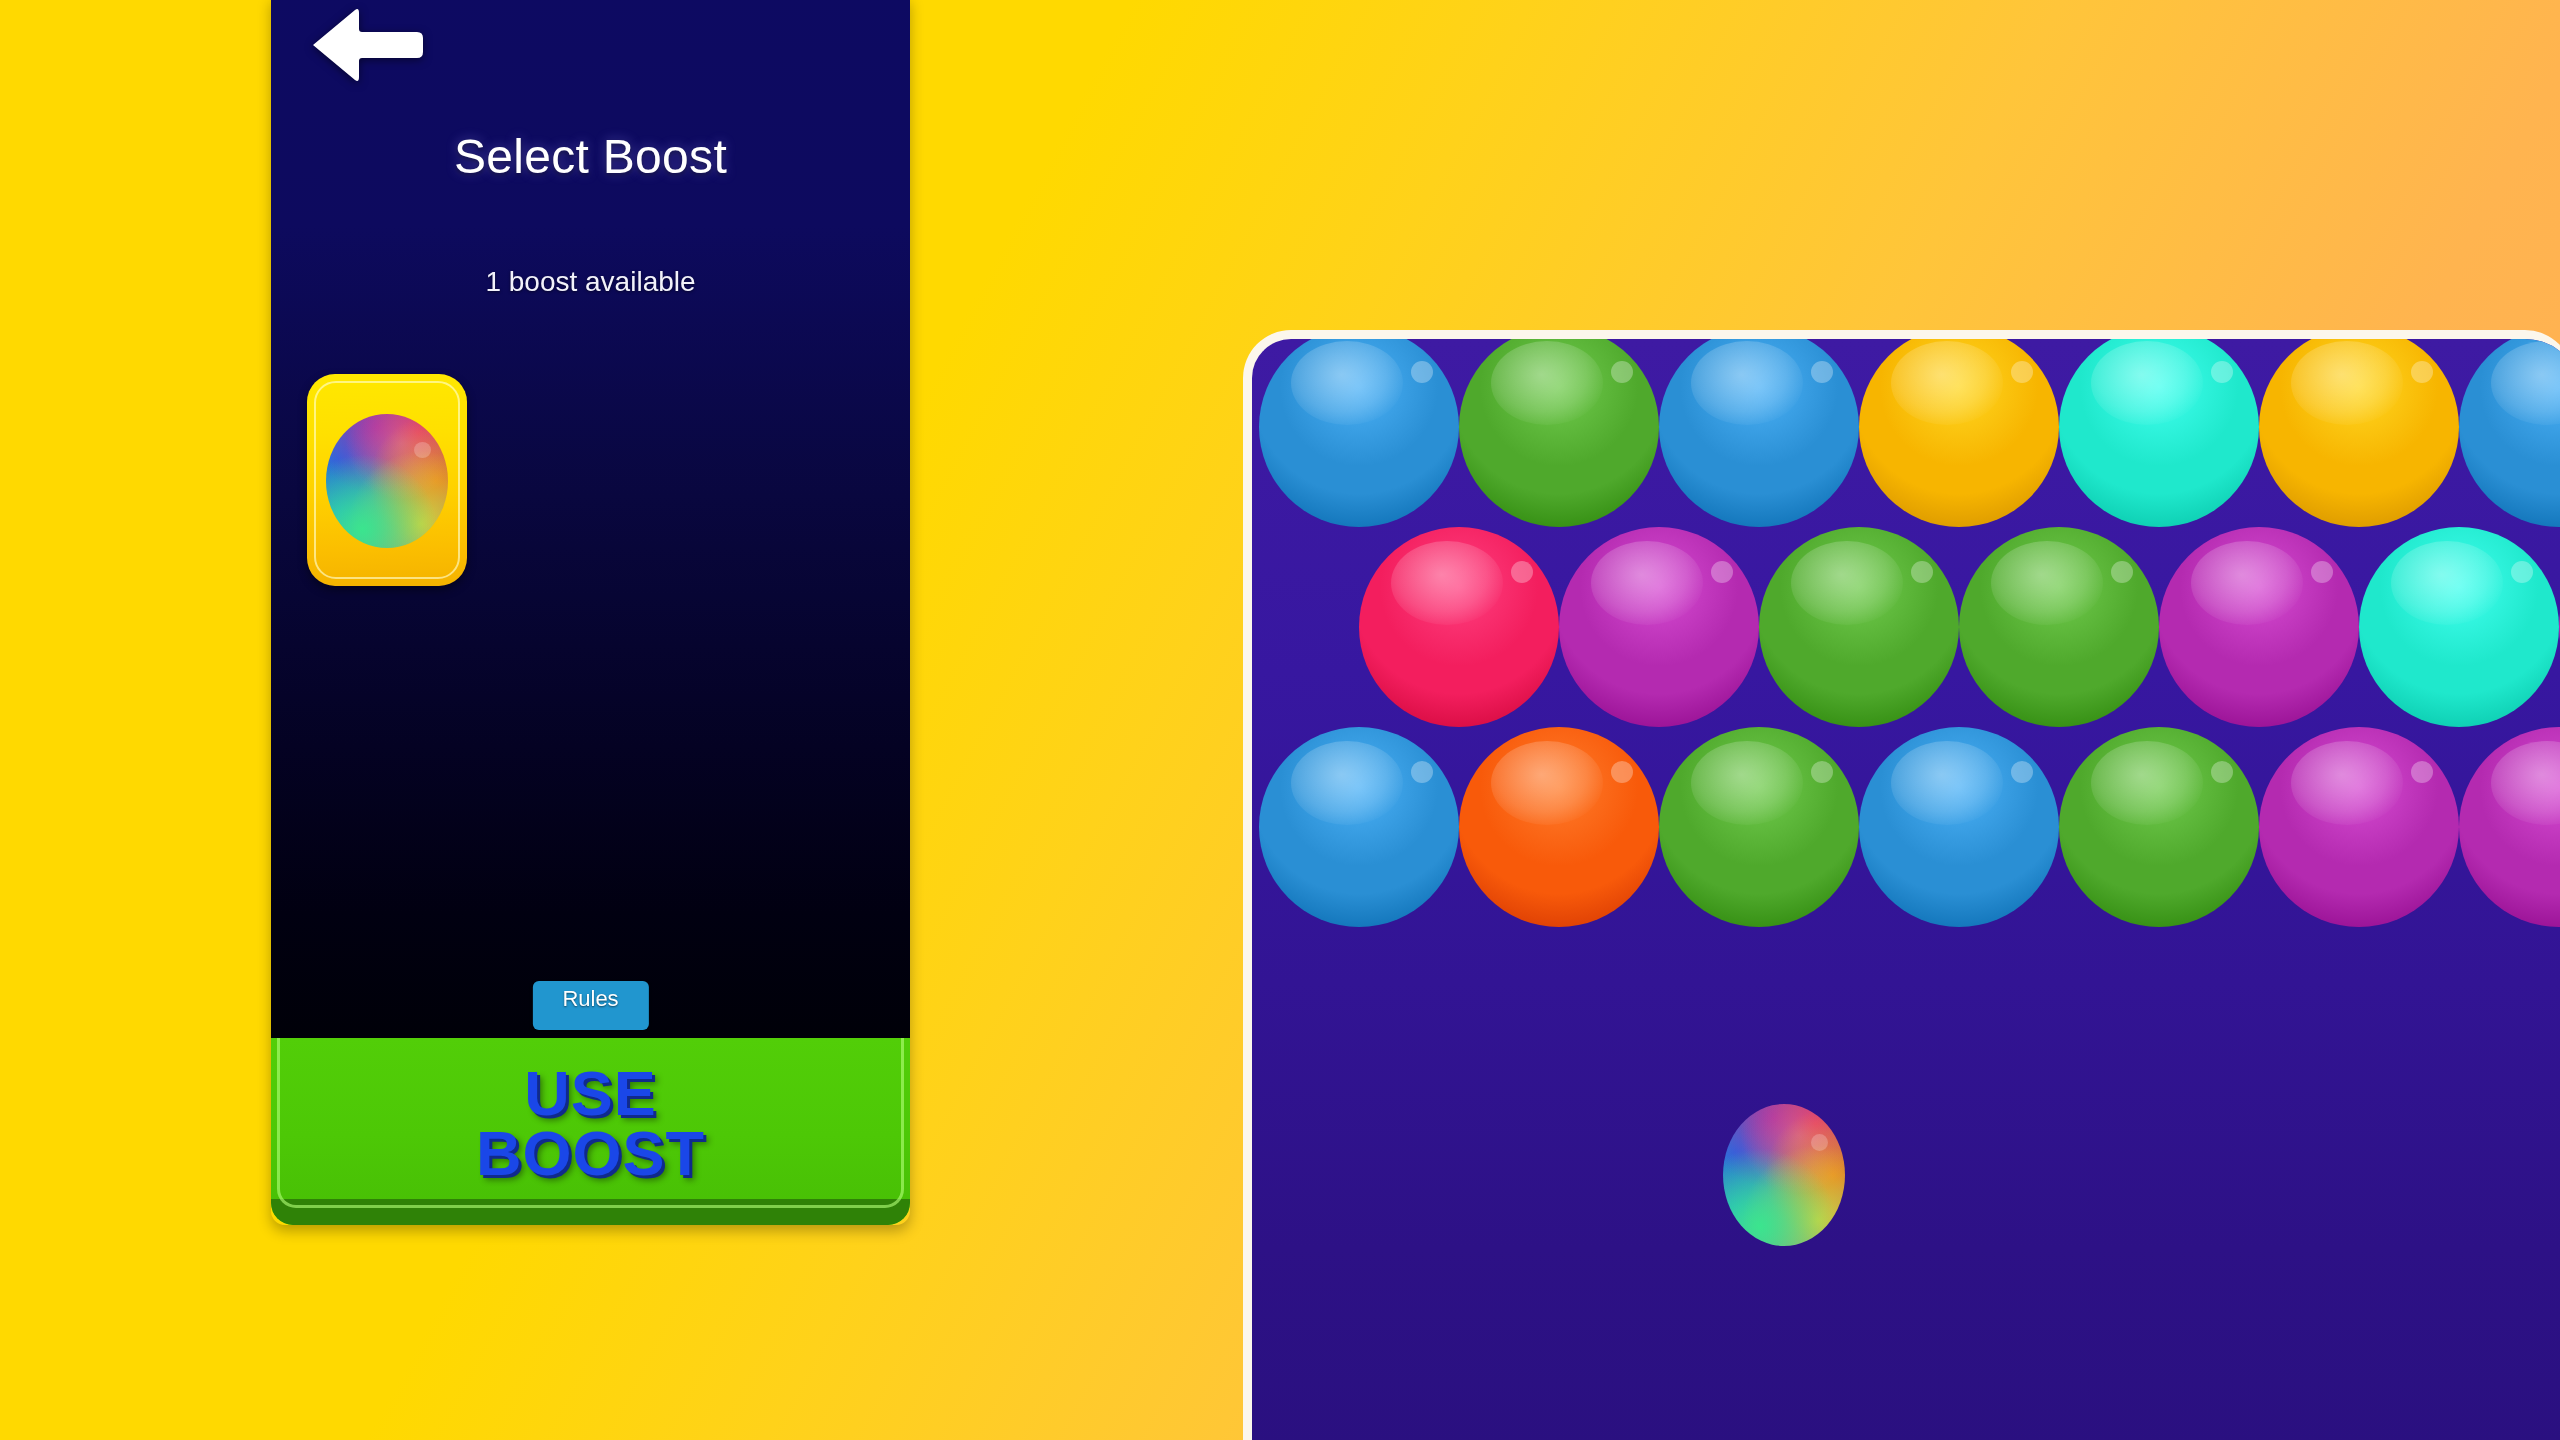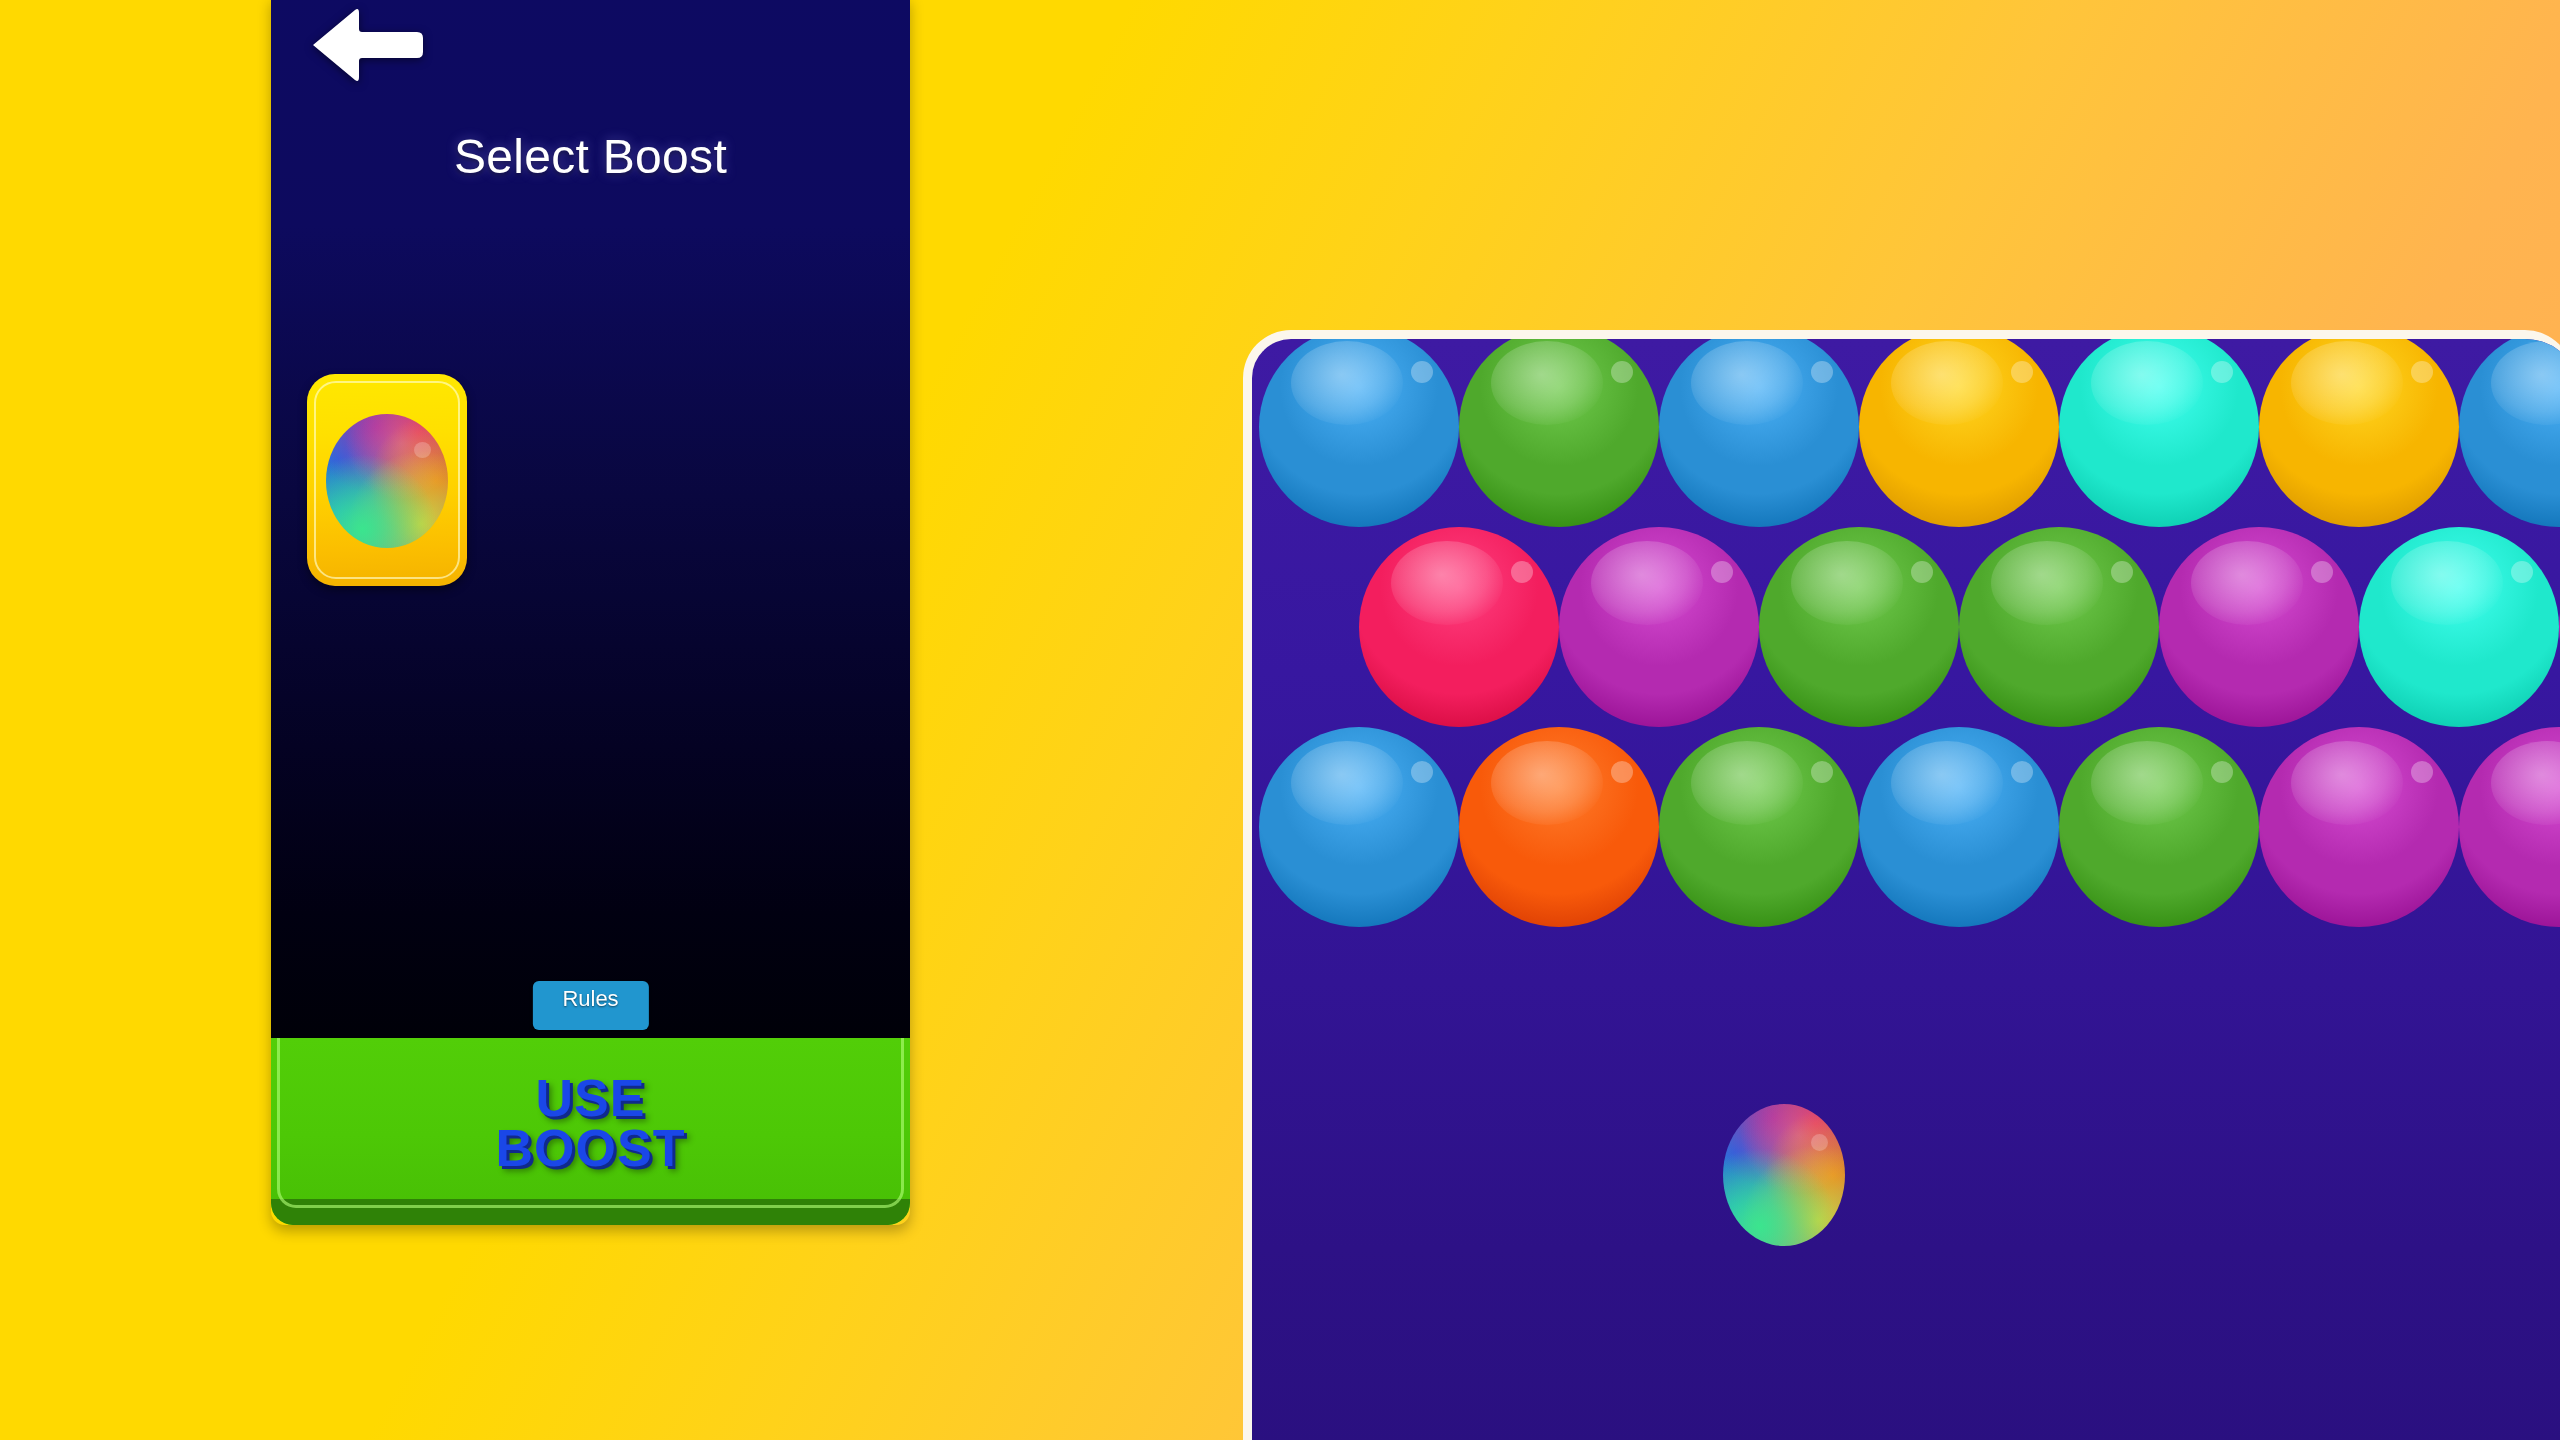--- a/index.html
+++ b/index.html
@@ -157,21 +157,21 @@
     border-radius:0 0 19px 19px;
     border:3px solid rgba(178,255,120,.62);
     border-top:none;
     pointer-events:none;
   }
   #use-boost-label {
     position:relative;
     z-index:2;
     text-align:center;
     color:#1A47E8;
-    font-size:52px;
+    font-size:63px;
     font-weight:bold;
     line-height:.95;
     letter-spacing:1px;
     text-shadow:
        3px 3px 0 #102a8c,
        5px 5px 6px rgba(0,0,0,.40);
     margin-bottom:16px;
     white-space:pre-line;
   }
 
@@ -249,20 +249,21 @@
 
       <div id="back-arrow">
         <svg viewBox="0 0 118 82" xmlns="http://www.w3.org/2000/svg">
           <path d="M4 41 L46 6 Q50 3 50 9 L50 25 Q50 28 53 28 L108 28 Q114 28 114 34 L114 48
                    Q114 54 108 54 L53 54 Q50 54 50 57 L50 73 Q50 79 46 76 Z" fill="#ffffff"></path>
         </svg>
       </div>
 
       <div id="panel-title">Select Boost</div>
 
+      <div id="panel-subtitle">1 boost available</div>
 
       <div id="boost-grid">
         <div class="boost-card">
           <div class="bubble-rainbow">
             <div class="hl"></div>
           </div>
         </div>
       </div>
 
       <div id="rules-button">Rules</div>

